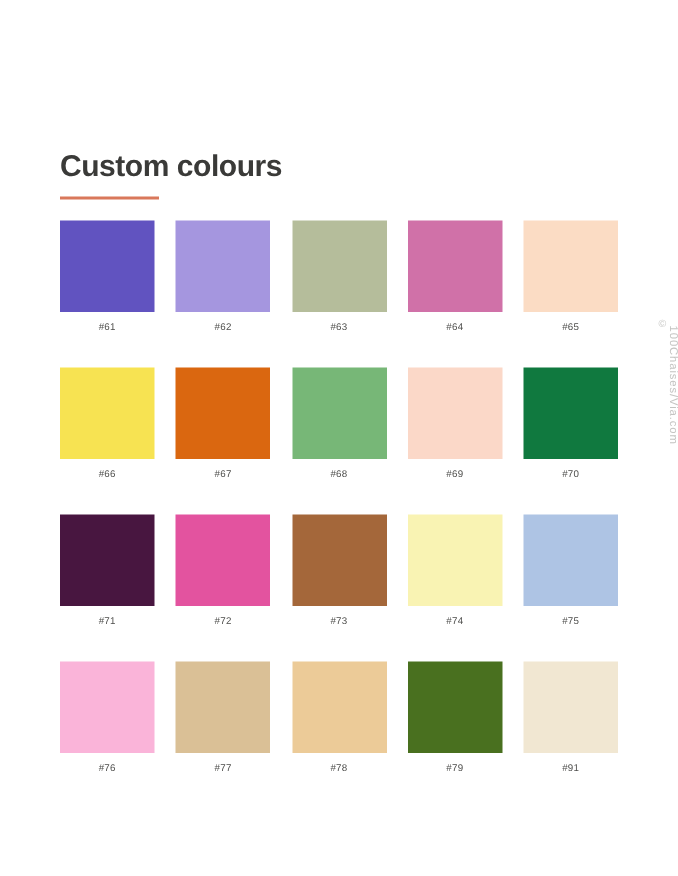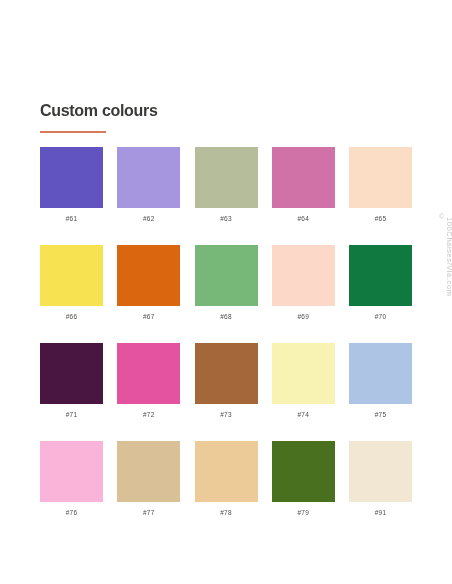--- a/index.html
+++ b/index.html
@@ -19,21 +19,21 @@
     background:#ffffff;
   }
 
   
   .title-block {
     position:absolute;
     left:40px;
     top:99px;
   }
   .page-title {
-    font-size:16px;
+    font-size:20px;
     font-weight:bold;
     color:#3a3a38;
     letter-spacing:-0.3px;
     line-height:24px;
     white-space:nowrap;
   }
   .title-rule {
     width:66px;
     height:1.5px;
     background:#d9785b;

